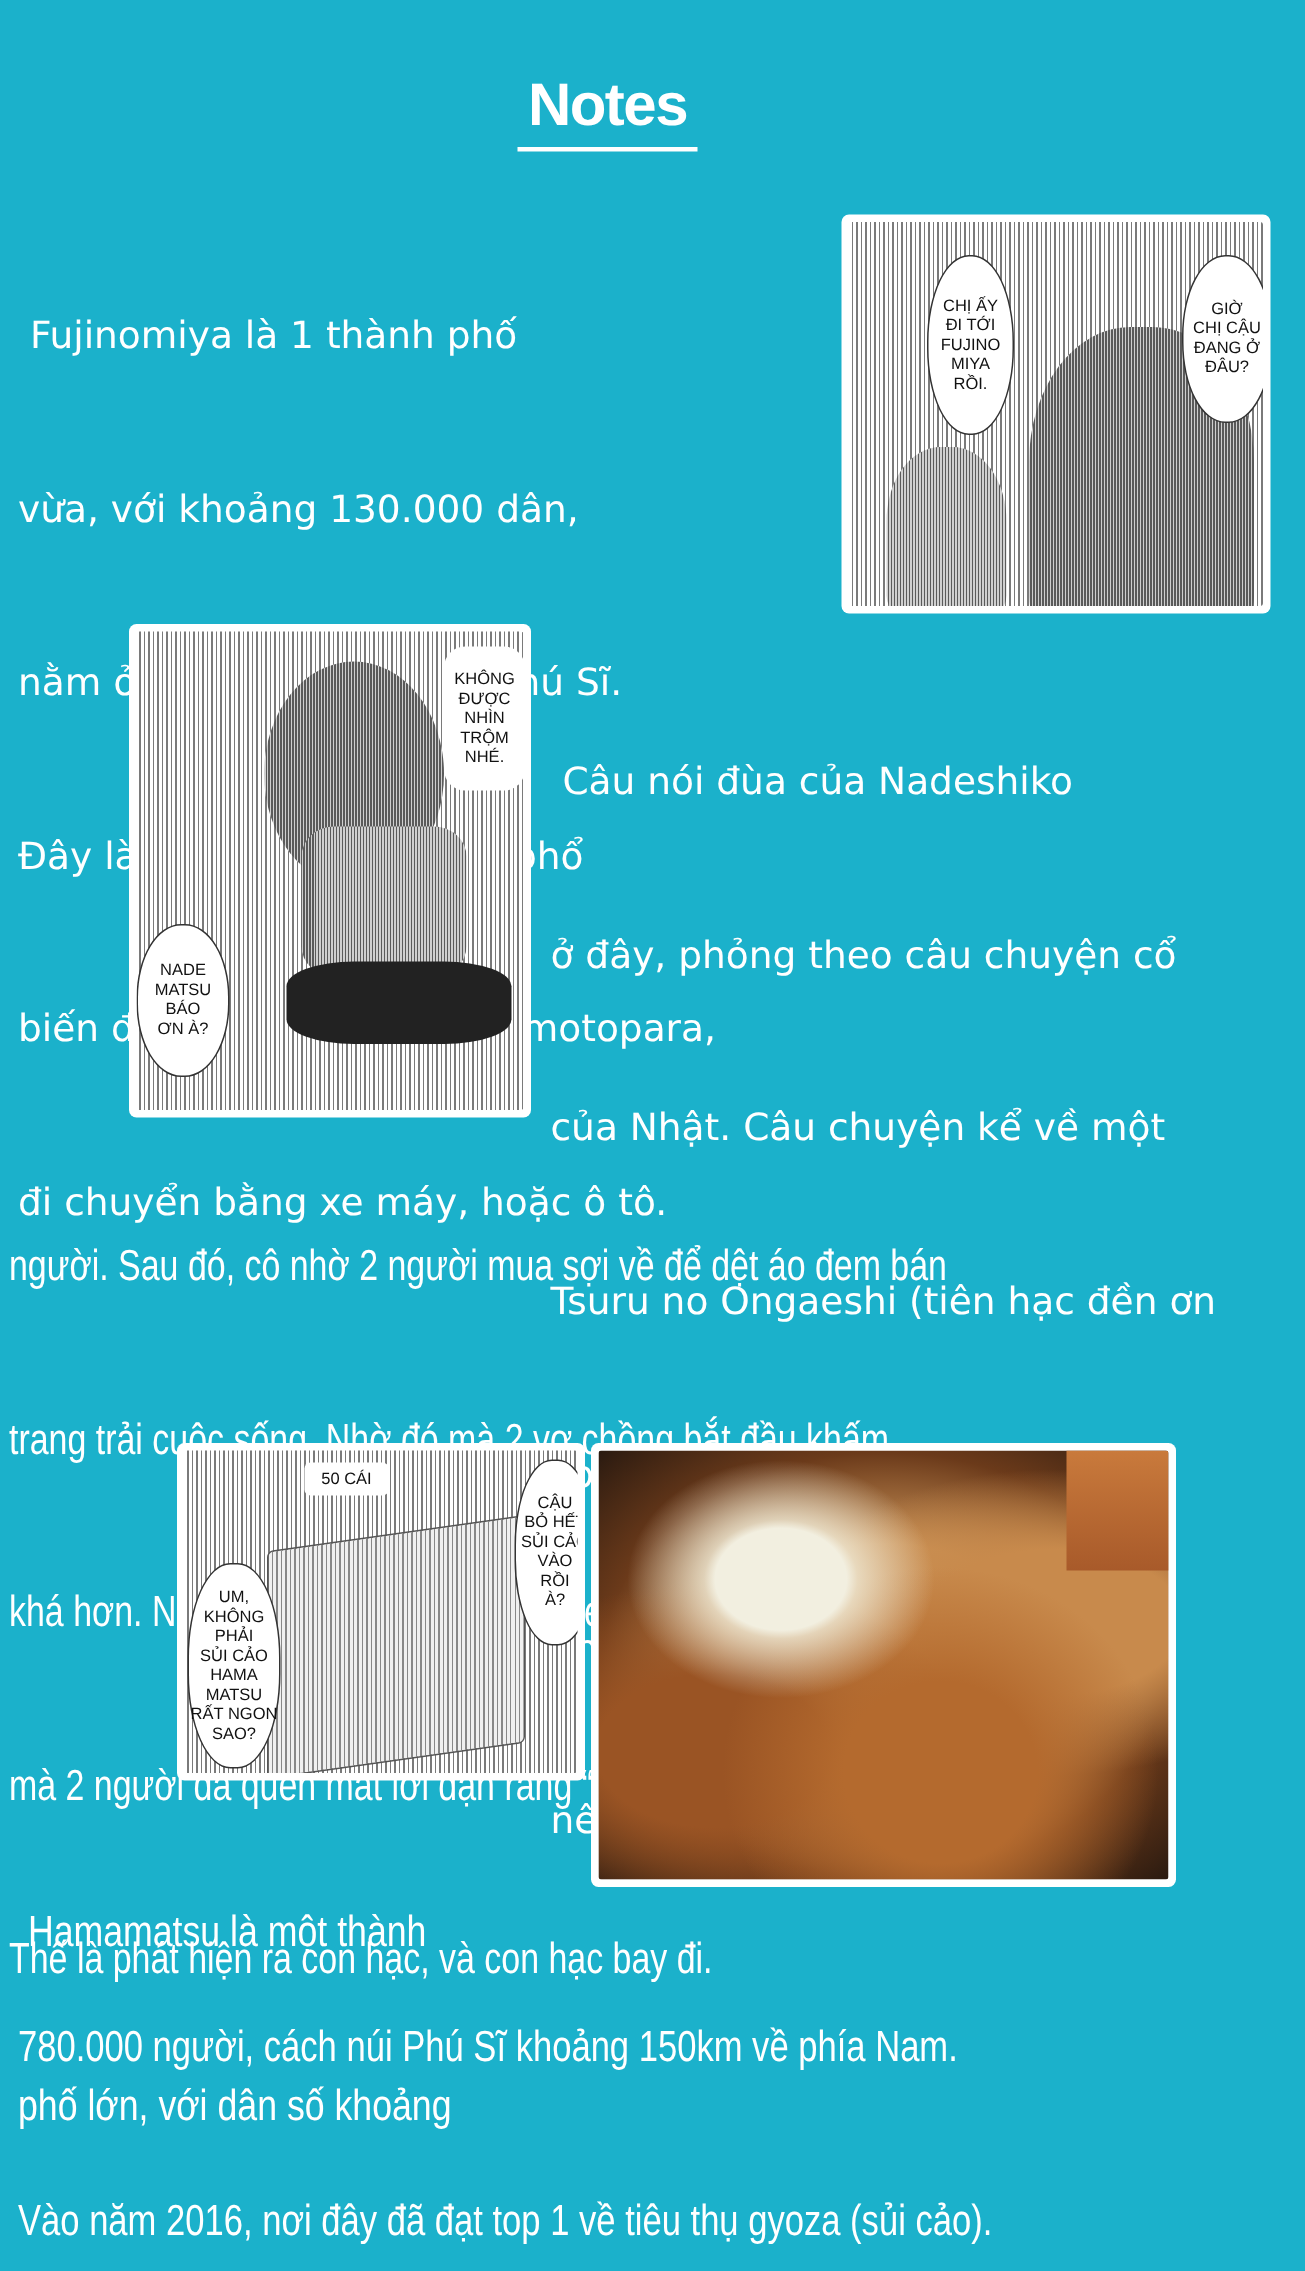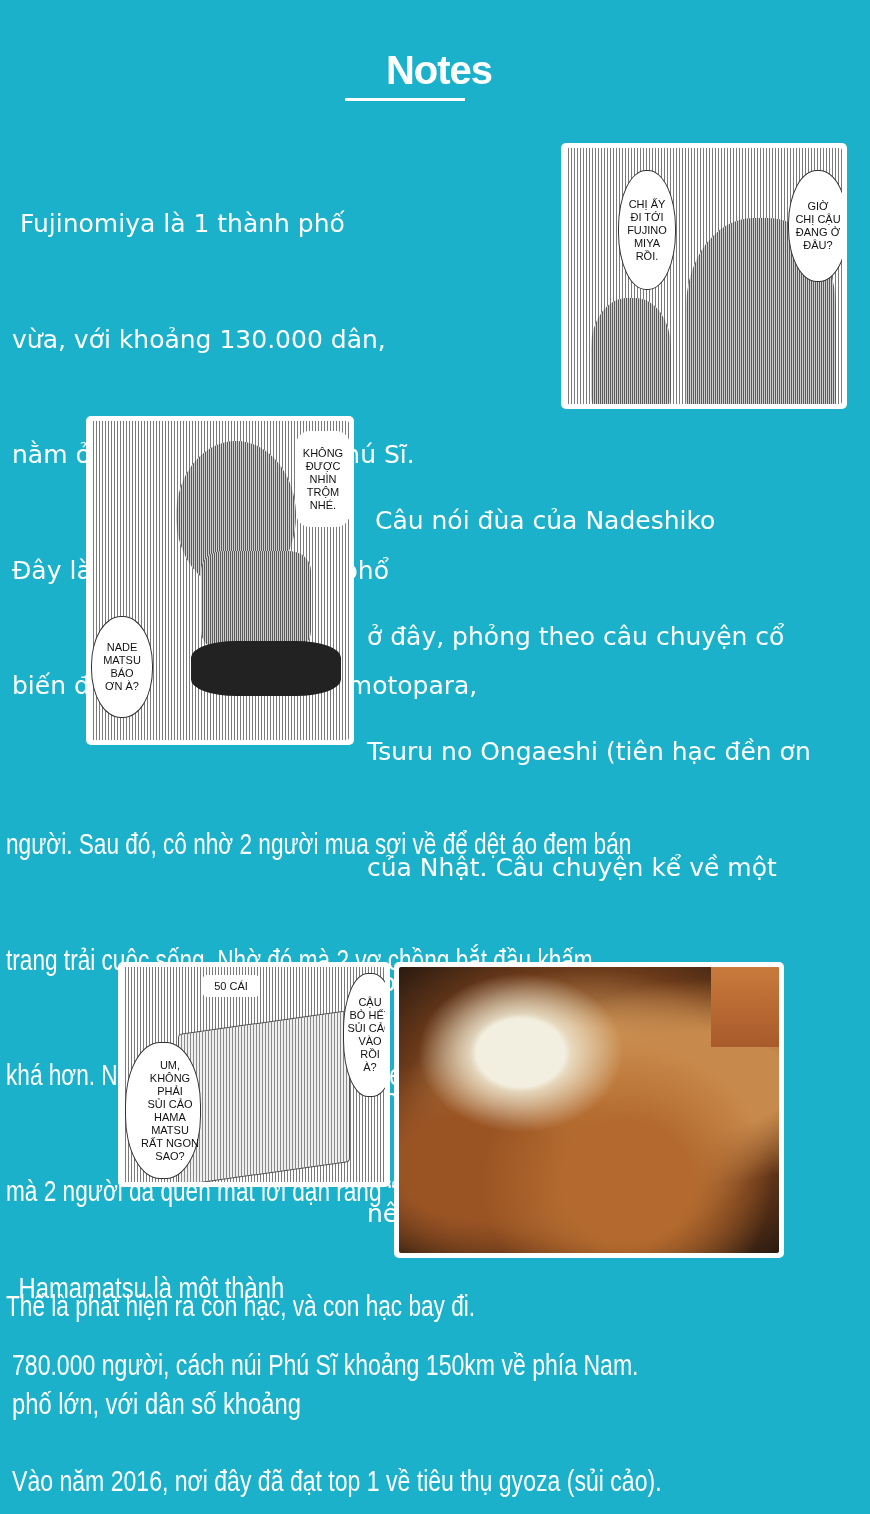--- a/index.html
+++ b/index.html
@@ -9,21 +9,20 @@
     position: relative;
     font-family: "DejaVu Sans", sans-serif;
     color: #ffffff;
   }
   .title {
     position: absolute; left: 0; width: 810px; top: 44px;
     text-align: center;
     font-family: "Liberation Sans", sans-serif;
     font-weight: bold; font-size: 40px; letter-spacing: -1px;
     line-height: 52px;
-    padding-left: 34px;
   }
   .title-underline {
     position: absolute; left: 345px; top: 98px; width: 120px; height: 3px;
     background: #ffffff;
   }
   .para {
     position: absolute;
     font-family: "DejaVu Sans", sans-serif;
     font-size: 25px;
     line-height: 38.5px;
@@ -85,20 +84,21 @@
 
 <div class="title">Notes</div>
 <div class="title-underline"></div>
 
 <div class="para" style="left:12px; top:128px;">
   <span class="line"> Fujinomiya là 1 thành phố</span>
   <span class="line">vừa, với khoảng 130.000 dân,</span>
   <span class="line">nằm ở phía Nam của Núi Phú Sĩ.</span>
   <span class="line">Đây là điểm xuất phát rất phổ</span>
   <span class="line">biến để tới khu cắm trại Fumotopara,</span>
+  <span class="line">đi chuyển bằng xe máy, hoặc ô tô.</span>
 </div>
 
 <div class="frame" style="left:561px; top:143px; width:286px; height:266px;">
   <div class="pic manga">
     <div class="shade" style="left:120px; top:70px; width:150px; height:200px; border-radius:45% 45% 10% 10%;"></div>
     <div class="shade" style="left:25px; top:150px; width:80px; height:110px; border-radius:45% 45% 10% 10%;"></div>
     <div class="bubble" style="left:222px; top:22px; width:58px; height:110px; border-radius:48%;">GIỜ
 CHỊ CẬU
 ĐANG Ở
 ĐÂU?</div>
@@ -123,22 +123,22 @@
     <div class="bubble" style="left:0px; top:195px; width:60px; height:100px; border-radius:48%;">NADE
 MATSU
 BÁO
 ƠN À?</div>
   </div>
 </div>
 
 <div class="para" style="left:367px; top:425px;">
   <span class="line"> Câu nói đùa của Nadeshiko</span>
   <span class="line">ở đây, phỏng theo câu chuyện cổ</span>
+  <span class="line">của Nhật. Câu chuyện kể về một</span>
   <span class="line">Tsuru no Ongaeshi (tiên hạc đền ơn</span>
-  <span class="line">của Nhật. Câu chuyện kể về một</span>
   <span class="line">con hạc bị dính bẫy của thợ săn,</span>
   <span class="line">nhưng được 2 vợ chồng già cứu,</span>
   <span class="line">nên quyết định biến thành một</span>
 </div>
 
 <div class="para condensed" style="left:6px; top:748px; transform:scaleX(0.78); transform-origin:left top;">
   <span class="line">người. Sau đó, cô nhờ 2 người mua sợi về để dệt áo đem bán</span>
   <span class="line">trang trải cuộc sống. Nhờ đó mà 2 vợ chồng bắt đầu khấm</span>
   <span class="line">khá hơn. Nhưng do quá tò mò muốn xem con gái dệt thế nào</span>
   <span class="line">mà 2 người đã quên mất lời dặn rằng “không được nhìn trộm”.</span>
@@ -148,21 +148,21 @@
 <div class="frame" style="left:86px; top:962px; width:272px; height:225px;margin-left:32px;">
   <div class="pic manga">
     <div class="shade" style="left:55px; top:55px; width:170px; height:150px; border-radius:4px; transform:skewY(-8deg); background:repeating-linear-gradient(90deg,#f0f0f0 0 2px,#888 2px 3px); border:1px solid #555;"></div>
     <div class="bubble box" style="left:80px; top:8px; width:56px; height:22px; border:none;">50 CÁI</div>
     <div class="bubble" style="left:220px; top:6px; width:52px; height:122px; border-radius:46%;">CẬU
 BỎ HẾT
 SỦI CẢO
 VÀO
 RỒI
 À?</div>
-    <div class="bubble" style="left:2px; top:75px; width:60px; height:135px; border-radius:46%;padding-left:14px;">UM,
+    <div class="bubble" style="left:2px; top:75px; width:60px; height:135px; border-radius:46%;">UM,
 KHÔNG
 PHẢI
 SỦI CẢO
 HAMA
 MATSU
 RẤT NGON
 SAO?</div>
   </div>
 </div>
 

